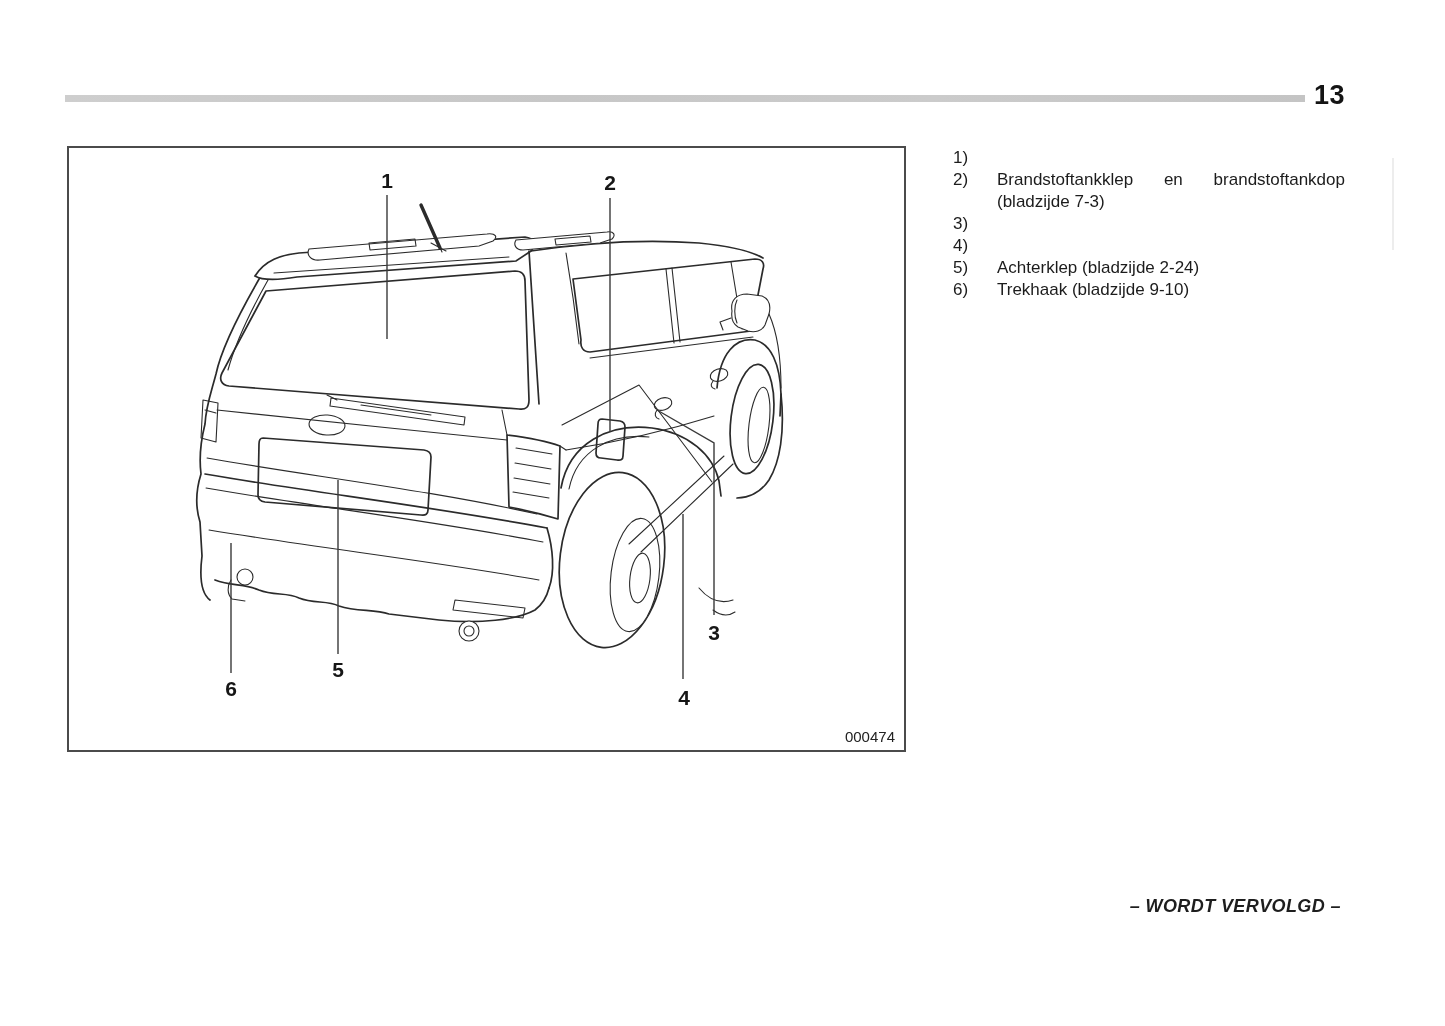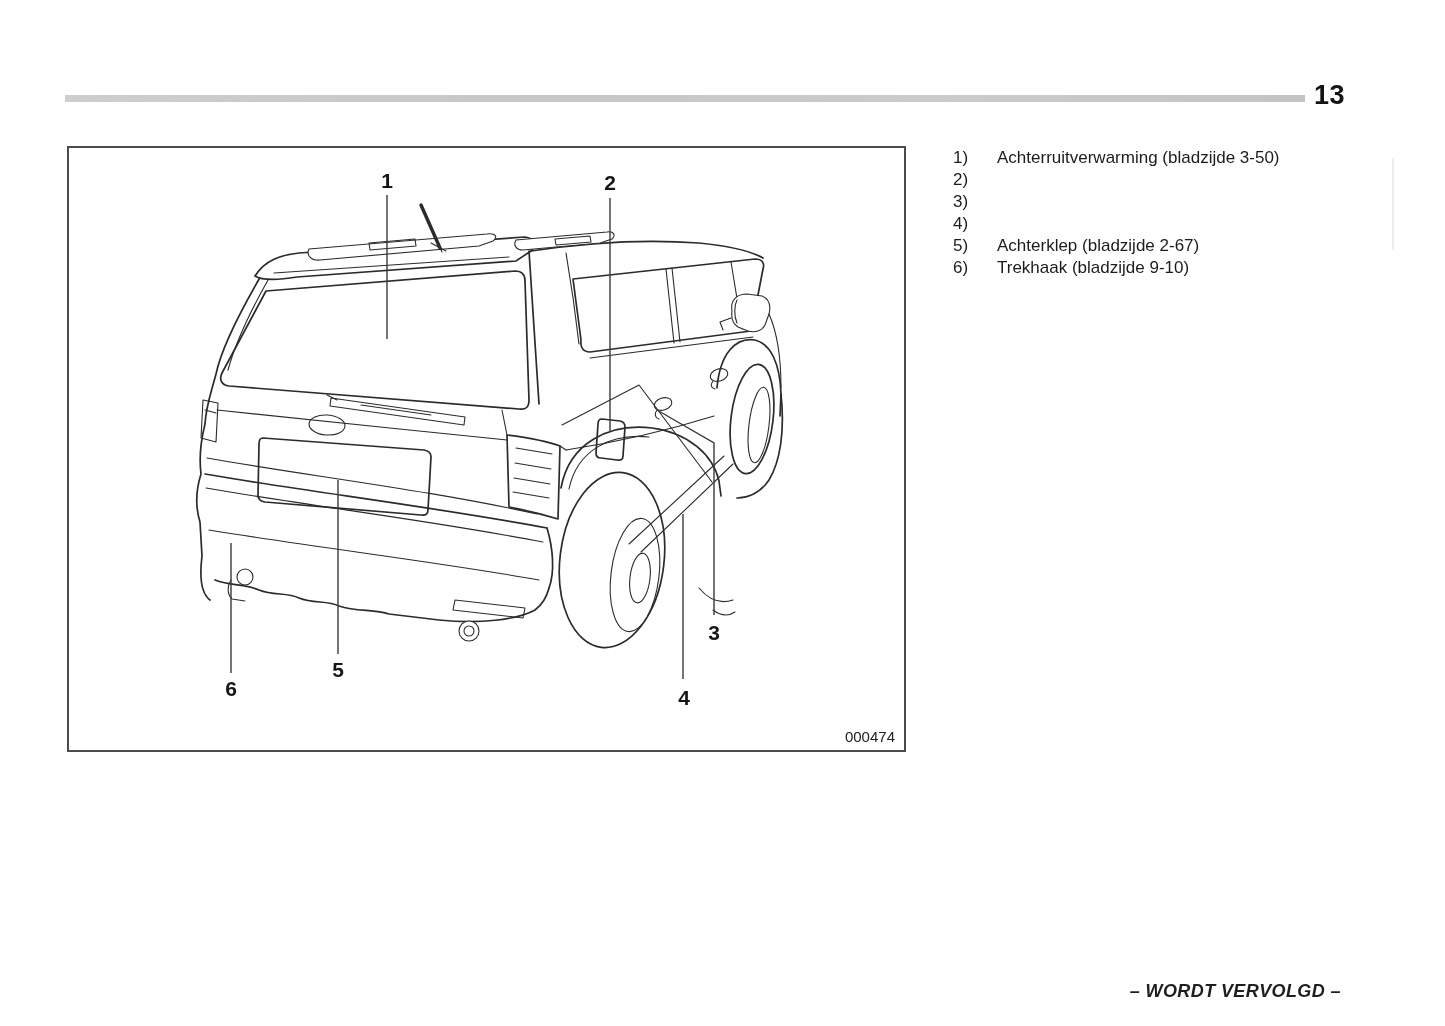--- a/index.html
+++ b/index.html
@@ -22,21 +22,21 @@
   .figure-box svg{display:block;width:100%;height:100%;}
   .legend{
     position:absolute;left:953px;top:147px;width:392px;
     font-size:17px;line-height:22px;color:#1c1c1c;
   }
   .legend-item{display:flex;}
   .legend-item .num{width:44px;flex:0 0 44px;}
   .legend-item .txt{flex:1 1 auto;}
   .legend-item .txt.justify{text-align:justify;text-align-last:left;}
   .continued-note{
-    position:absolute;top:981px;right:104px;
+    position:absolute;top:896px;right:104px;
     font-size:18px;font-weight:bold;font-style:italic;color:#1e1e1e;letter-spacing:0.4px;
   }
   .scan-artifact{
     position:absolute;left:1392px;top:158px;width:2px;height:92px;background:#ededed;
   }
   
   .ln{fill:none;stroke:#2b2b2b;stroke-width:1.7;stroke-linecap:round;stroke-linejoin:round;}
   .lt{fill:none;stroke:#2b2b2b;stroke-width:1.1;stroke-linecap:round;stroke-linejoin:round;}
   .fw{fill:#ffffff;stroke:#2b2b2b;stroke-width:1.7;}
   .fwt{fill:#ffffff;stroke:#2b2b2b;stroke-width:1.1;}
@@ -158,34 +158,34 @@
       <text class="callout" x="162" y="548">6</text>
     </g>
 
     <text class="figcode" x="826" y="594">000474</text>
   </svg>
 </div>
 
 <div class="legend">
   <div class="legend-item">
     <span class="num">1)</span>
-    <span class="txt">Achterruitverwarming (bladzijde 3-50)</span>
   </div>
   <div class="legend-item">
     <span class="num">2)</span>
+    <span class="txt justify">Brandstoftankklep en brandstoftankdop (bladzijde 7-3)</span>
   </div>
   <div class="legend-item">
     <span class="num">3)</span>
   </div>
   <div class="legend-item">
     <span class="num">4)</span>
   </div>
   <div class="legend-item">
     <span class="num">5)</span>
-    <span class="txt">Achterklep (bladzijde 2-67)</span>
+    <span class="txt">Achterklep (bladzijde 2-24)</span>
   </div>
   <div class="legend-item">
     <span class="num">6)</span>
     <span class="txt">Trekhaak (bladzijde 9-10)</span>
   </div>
 </div>
 
 <div class="continued-note">– WORDT VERVOLGD –</div>
 
 </body></html>

